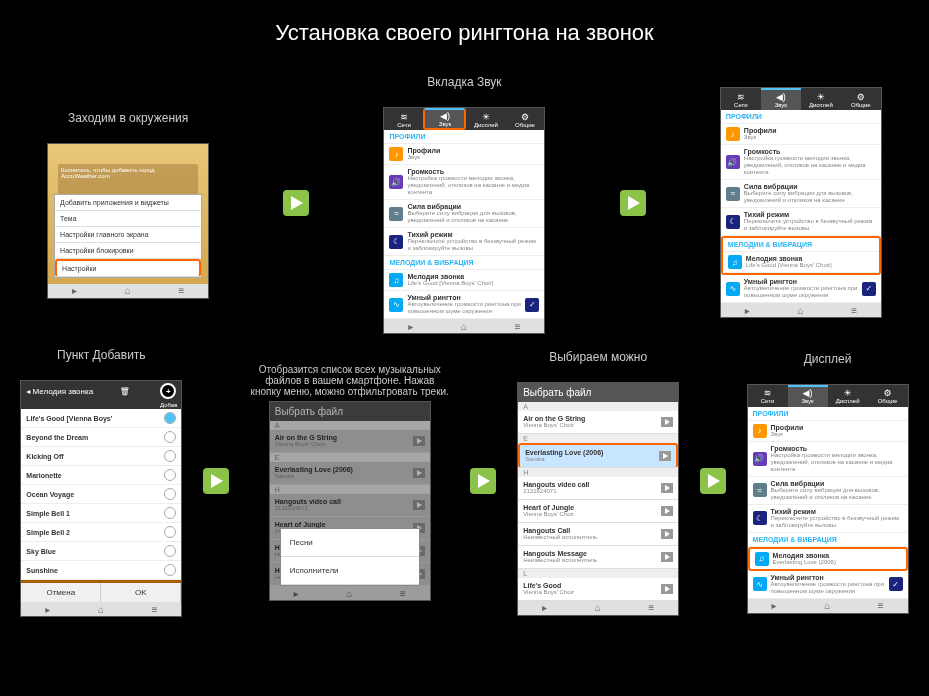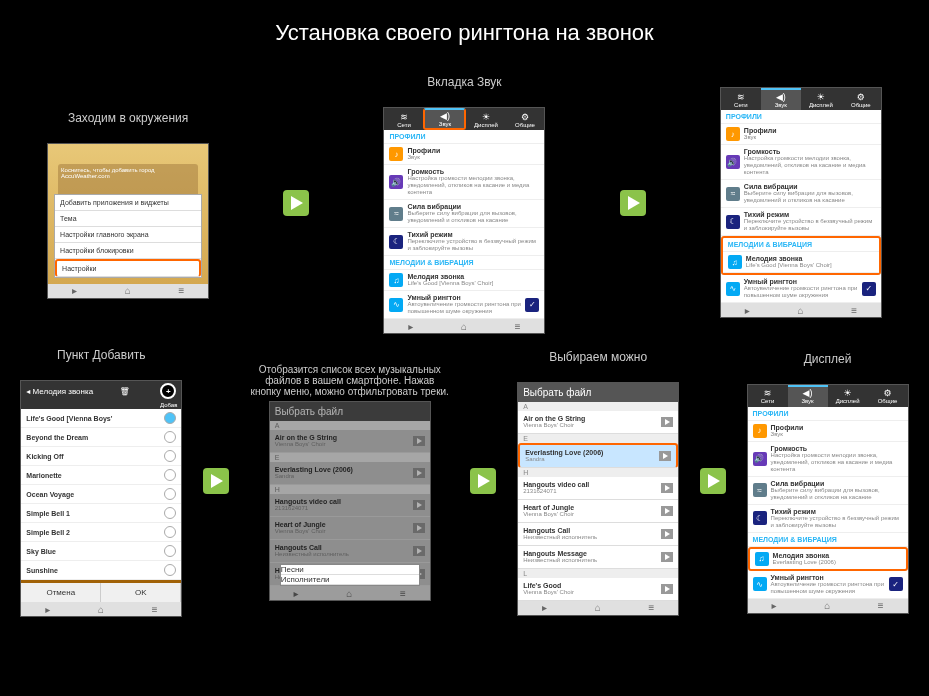--- a/index.html
+++ b/index.html
@@ -31,21 +31,21 @@
 .radio{width:10px;height:10px;border:1px solid #aaa;border-radius:50%;margin-left:auto}
 .btnrow{display:flex;border-top:3px solid #a16207}
 .btnrow div{flex:1;text-align:center;padding:5px;font-size:8px;border-right:1px solid #ccc;background:#f0f0f0}
 .filehead{background:#555;color:#fff;padding:4px 5px;font-size:10px}
 .fileitem{display:flex;align-items:center;padding:4px 5px;border-bottom:1px solid #ddd}
 .fileitem .play{width:12px;height:10px;background:#999;margin-left:auto;position:relative}
 .fileitem .play::after{content:"";position:absolute;top:2px;left:4px;border-left:5px solid #fff;border-top:3px solid transparent;border-bottom:3px solid transparent}
 .letter{background:#eee;color:#888;padding:1px 5px;font-size:7px}
 .scrim{position:absolute;inset:0;background:rgba(0,0,0,.3)}
 .popup{position:absolute;bottom:14px;left:10px;right:10px;background:#fff;border:1px solid #888;font-size:8px}
-.popup div{padding:0;border-bottom:1px solid #ddd}
+.popup div{padding:9px;border-bottom:1px solid #ddd}
 .rel{position:relative}
 </style>
 </head>
 <body>
 
 <div class="title">Установка своего рингтона на звонок</div>
 
 <div class="row">
 
 <div class="col">

